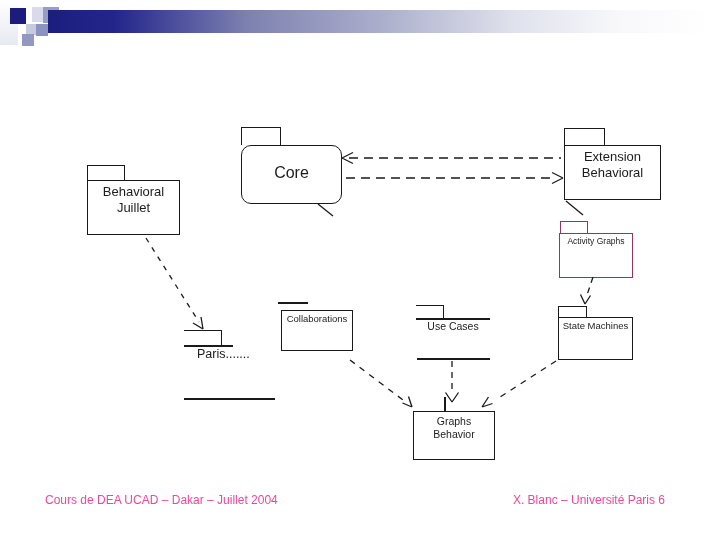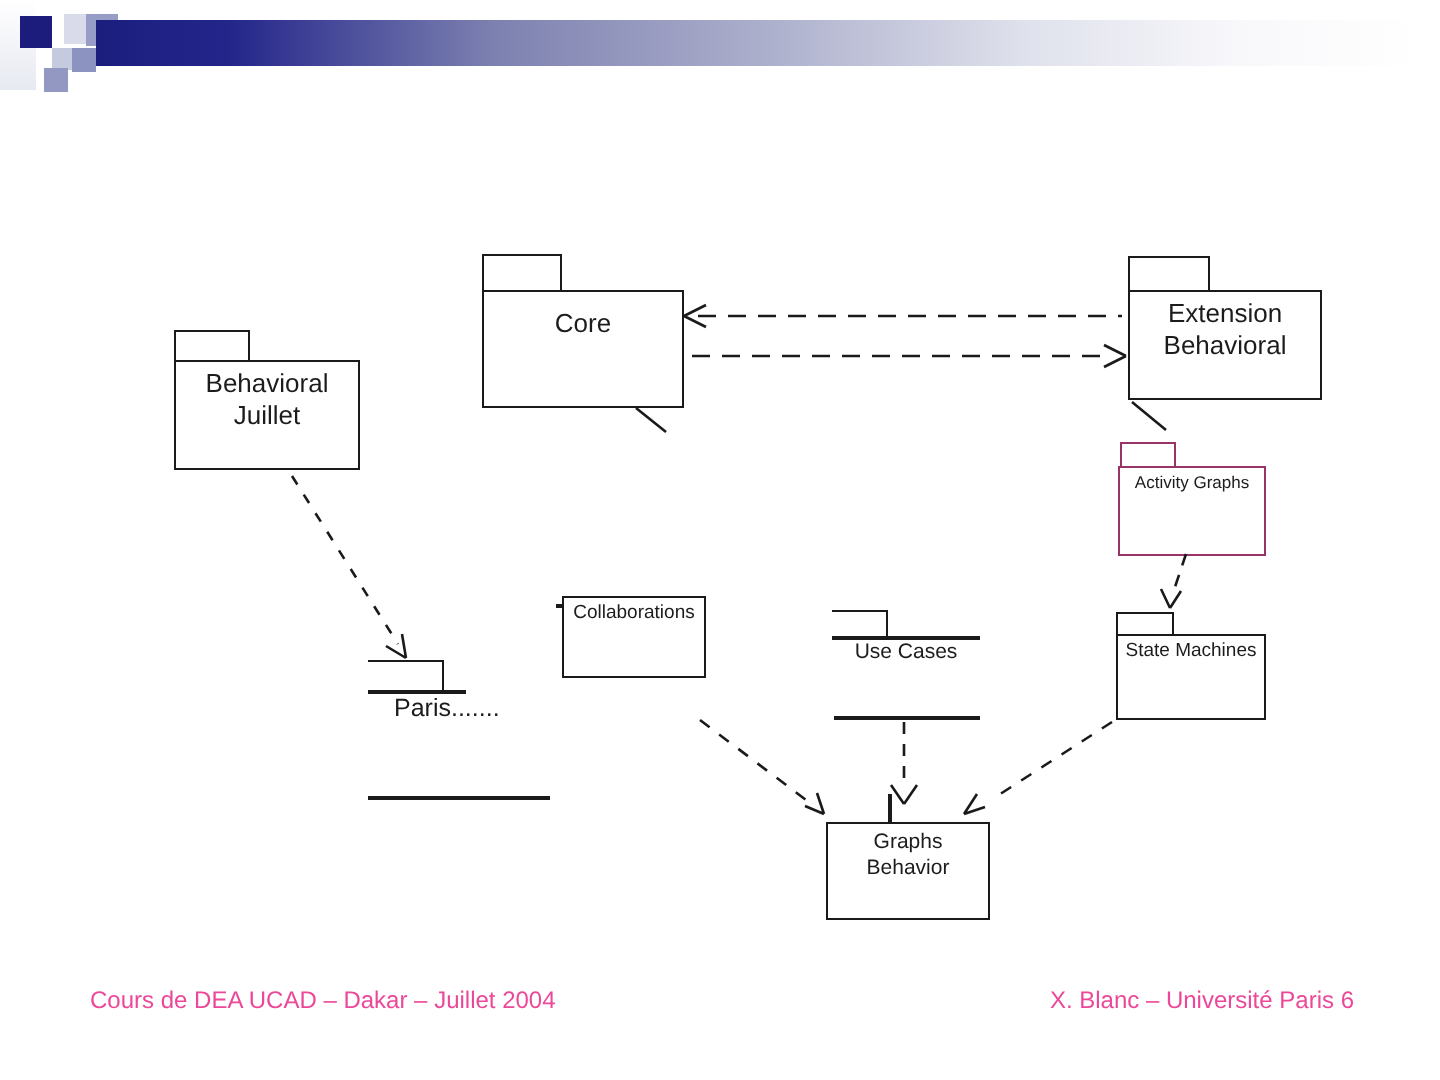--- a/index.html
+++ b/index.html
@@ -37,21 +37,21 @@
   <div class="sq" style="left:10px;top:8px;width:16px;height:16px;background:#1c1c7c;"></div>
   <div class="sq" style="left:26px;top:24px;width:10px;height:11px;background:#c6cadf;"></div>
   <div class="sq" style="left:36px;top:24px;width:12px;height:12px;background:#8d93c0;"></div>
   <div class="sq" style="left:22px;top:34px;width:12px;height:12px;background:#9298c2;"></div>
   <div class="abs bar"></div>
 </div>
 
 <div>
 
   <div class="pkg-tab" style="left:241px;top:127px;width:40px;height:18px;"></div>
-  <div class="pkg-body" style="left:241px;top:145px;width:101px;height:59px;font-size:13px;padding-top:8px;">
+  <div class="pkg-body" style="left:241px;top:145px;width:101px;height:59px;font-size:16px;padding-top:18px;border-radius:10px;">
     <div>Core</div>
   </div>
 
   <div class="pkg-tab" style="left:564px;top:128px;width:41px;height:17px;"></div>
   <div class="pkg-body" style="left:564px;top:145px;width:97px;height:55px;font-size:13px;line-height:16px;padding-top:3px;">
     <div>Extension</div>
     <div>Behavioral</div>
   </div>
 
   <div class="pkg-tab" style="left:87px;top:165px;width:38px;height:15px;"></div>
@@ -59,21 +59,21 @@
     <div>Behavioral</div>
     <div>Juillet</div>
   </div>
 
   <div class="pkg-tab magenta" style="left:560px;top:221px;width:28px;height:12px;"></div>
   <div class="pkg-body magenta" style="left:559px;top:233px;width:74px;height:45px;font-size:8.5px;padding-top:2px;">
     <div>Activity Graphs</div>
   </div>
 
   <div class="hline" style="left:278px;top:302px;width:30px;height:2px;"></div>
-  <div class="pkg-body" style="left:281px;top:298px;width:72px;height:41px;font-size:9.5px;padding-top:2px;">
+  <div class="pkg-body" style="left:281px;top:310px;width:72px;height:41px;font-size:9.5px;padding-top:2px;">
     <div>Collaborations</div>
   </div>
 
   <div class="corner" style="left:416px;top:305px;width:28px;height:13px;"></div>
   <div class="hline" style="left:416px;top:318px;width:74px;"></div>
   <div class="lbl" style="left:416px;top:320px;width:74px;text-align:center;font-size:10.5px;">Use Cases</div>
   <div class="hline" style="left:417px;top:358px;width:73px;"></div>
 
   <div class="pkg-tab" style="left:558px;top:306px;width:29px;height:11px;"></div>
   <div class="pkg-body" style="left:558px;top:317px;width:75px;height:43px;font-size:9.5px;padding-top:2px;">
@@ -116,13 +116,13 @@
       <path d="M452 361 V391" stroke-dasharray="6,5"></path>
       <path d="M452 402 L445.5 392.5 M452 402 L458.5 392.5"></path>
 
       <path d="M556 361 L497 399" stroke-dasharray="6,6"></path>
       <path d="M482 407 L492.5 403.5 M482 407 L488.5 397"></path>
     </g>
   </svg>
 </div>
 
 <div class="abs footer" style="left:45px;">Cours de DEA UCAD – Dakar – Juillet 2004</div>
-<div class="abs footer" style="right:43px;">X. Blanc – Université Paris 6</div>
+<div class="abs footer" style="right:55px;">X. Blanc – Université Paris 6</div>
 
 </body></html>

